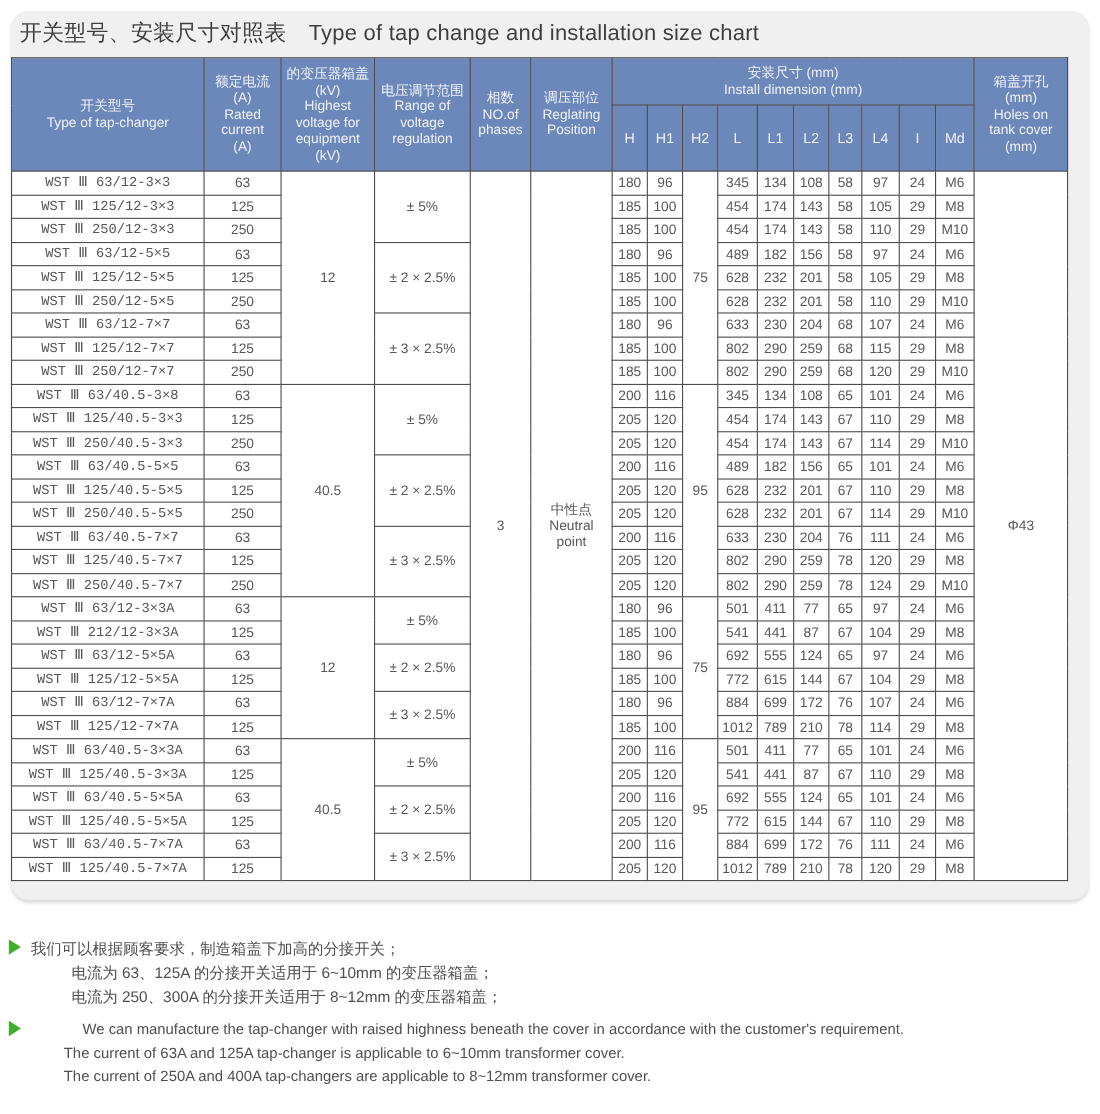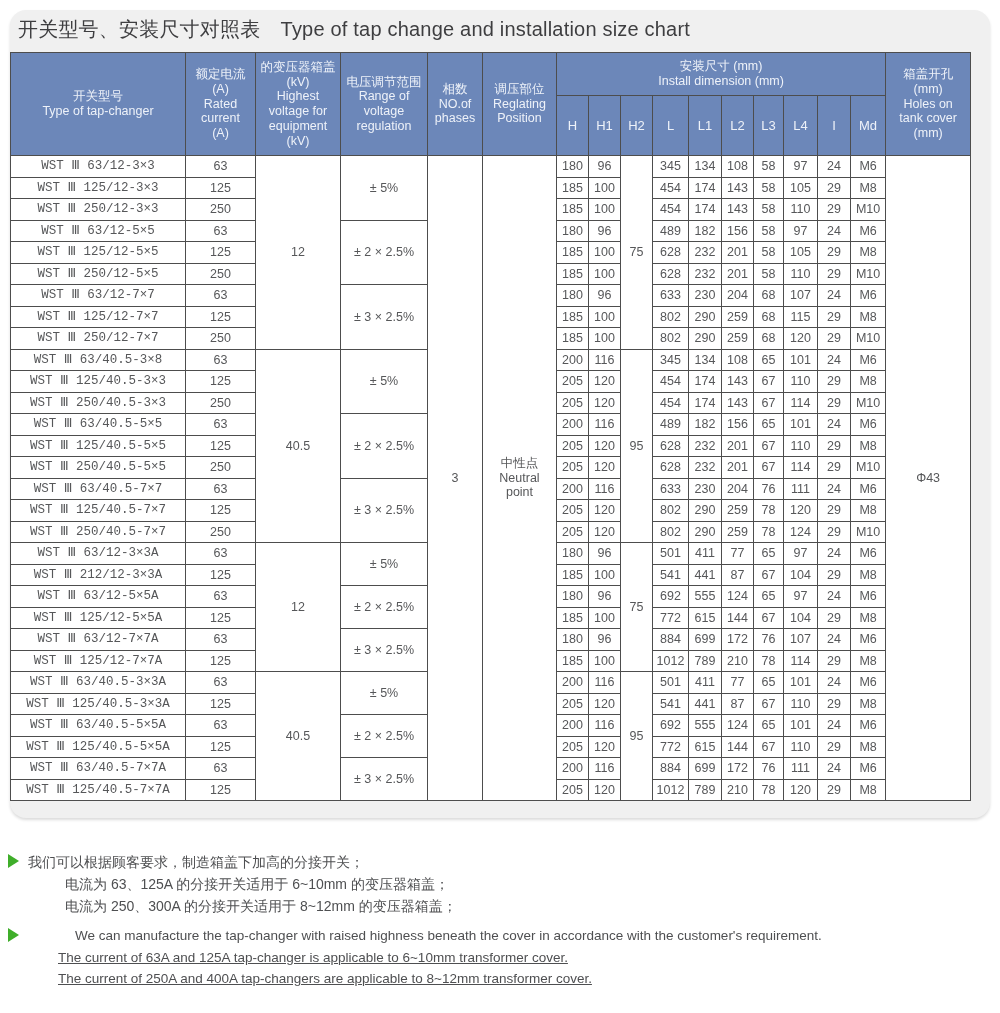--- a/index.html
+++ b/index.html
@@ -41,21 +41,21 @@
   .note-line { display: flex; height: 22px; }
   .notes-en .note-line { height: 21.5px; gap: 47px; }
   .tri {
     width: 0; height: 0; flex: 0 0 auto;
     border-left: 11px solid #3fae2a;
     border-top: 7px solid transparent;
     border-bottom: 7px solid transparent;
     margin-right: 9px;
   }
   .indent-cn { margin-left: 57px; }
-  .indent-en { margin-left: 50px; text-decoration: underline; }
+  .indent-en { margin-left: 50px; }
 </style>
 </head>
 <body>
 
 <div class="card"></div>
 
 <div class="title">开关型号、安装尺寸对照表　Type of tap change and installation size chart</div>
 
 <table class="spec">
   <colgroup>

